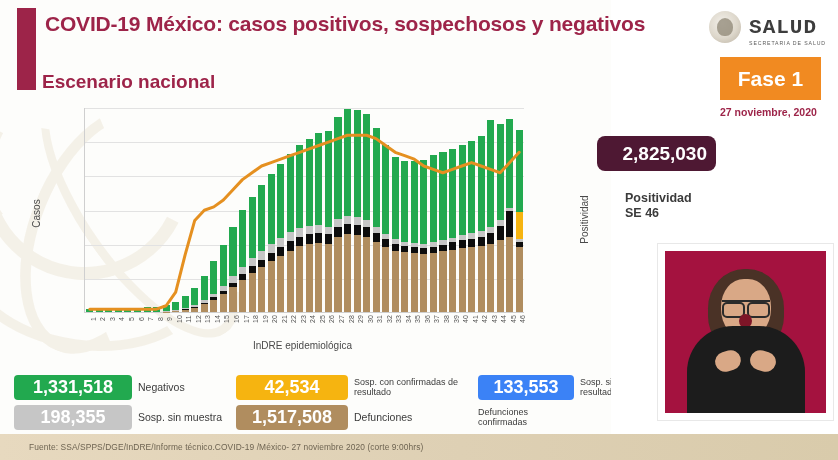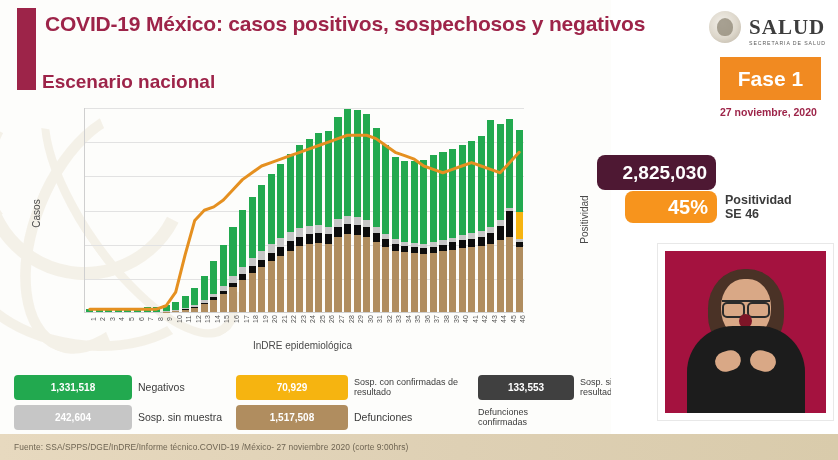--- a/index.html
+++ b/index.html
@@ -63,21 +63,21 @@
     background: radial-gradient(circle at 42% 38%, #f3f0ea 0%, #ddd7cb 55%, #b9b0a0 100%);
     position: relative;
   }
   .eagle-seal:after {
     content: ""; position: absolute; left: 8px; top: 7px;
     width: 16px; height: 18px; border-radius: 50% 50% 45% 45%;
     background: #8d8574; opacity: .75;
   }
   .logo-text { line-height: 1; }
   .logo-main {
-    font-family: Liberation Serif, serif;
+    font-family: Liberation Mono, monospace;
     font-size: 21px; font-weight: bold; color: #3d3d3d; letter-spacing: 1px; margin-top: 9px;
   }
   .logo-sub {
     font-size: 5.2px; color: #5a5a5a; letter-spacing: .9px; margin-top: 3px;
   }
 
   
   .right-panel {
     position: absolute; left: 611px; top: 0; width: 227px; height: 460px;
     background: #ffffff;
@@ -88,21 +88,21 @@
     display: flex; align-items: center; justify-content: center;
     color: #fff; font-size: 21px; font-weight: bold;
   }
   .fecha {
     position: absolute; left: 109px; top: 106px;
     font-size: 10.5px; font-weight: bold; color: #9d2449;
   }
   .stat-row {
     position: absolute; display: flex; align-items: center; gap: 8px;
   }
-  .stat-row.s1 { left: -14px; top: 155px; flex-direction: column; }
+  .stat-row.s1 { left: -14px; top: 136px; flex-direction: column; }
   .stat-row.s2 { left: 14px; top: 191px; }
   .pill {
     border-radius: 8px; color: #fff; font-weight: bold;
     display: flex; align-items: center; justify-content: flex-end;
     padding-right: 9px;
   }
   .pill-dark { width: 119px; height: 35px; background: #4e1833; font-size: 19px; }
   .pill-orange { width: 92px; height: 32px; background: #f7941d; font-size: 20px; }
   .stat-label {
     font-size: 12.5px; font-weight: bold; color: #3b3b3b; line-height: 1.16;
@@ -193,31 +193,31 @@
   
   .legend {
     position: absolute; left: 14px; top: 374px; width: 592px;
     display: grid;
     grid-template-columns: 118px 92px 112px 118px 96px 96px;
     grid-template-rows: 26px 26px;
     gap: 4px 6px; align-items: center;
   }
   .lg-pill {
     height: 25px; border-radius: 4px; color: #fff;
-    font-size: 10px; font-weight: bold;
+    font-size: 18px; font-weight: bold;
     display: flex; align-items: center; justify-content: center;
   }
   .lg-text { font-size: 10.5px; color: #3b3b3b; line-height: 1.15; }
   .lg-text.sm { font-size: 9px; }
 
   
   .footer {
     position: absolute; left: 0; bottom: 0; width: 838px; height: 26px;
     background: linear-gradient(90deg, #e7d9bf 0%, #ded0b4 55%, #d9cbab 100%);
-    display: flex; align-items: center;
+    display: flex; align-items: center; padding-left: 15px;
   }
   .footer span {
     font-size: 8.4px; color: #6e6452; padding-left: 14px; letter-spacing: .1px;
   }
 </style>
 </head>
 <body>
 
 <div class="slide">
   <div class="watermark">
@@ -655,41 +655,40 @@
       </div>
     <svg class="line-svg" id="line-layer" viewBox="0 0 440 205" preserveAspectRatio="none">
         <polyline points="4.8,201.6 14.3,201.6 23.9,201.6 33.5,201.6 43.0,201.6 52.6,201.6 62.2,201.6 71.7,201.6 81.3,198.2 90.9,184.5 100.4,146.9 110.0,112.7 119.6,102.5 129.1,99.1 138.7,92.2 148.3,82.0 157.8,71.8 167.4,64.9 177.0,58.1 186.5,54.7 196.1,51.3 205.7,47.8 215.2,44.4 224.8,41.0 234.3,37.6 243.9,34.2 253.5,30.7 263.0,27.3 272.6,27.3 282.2,27.3 291.7,30.7 301.3,37.6 310.9,44.4 320.4,47.8 330.0,51.3 339.6,58.1 349.1,61.5 358.7,64.9 368.3,61.5 377.8,58.1 387.4,54.7 397.0,58.1 406.5,61.5 416.1,64.9 425.7,54.7 435.2,44.4" fill="none" stroke="#e59020" stroke-width="3" stroke-linejoin="round" stroke-linecap="round" vector-effect="non-scaling-stroke"></polyline>
       </svg>
   </div>
 </div>
 
 <div class="legend" id="legend">
     <div class="lg-pill" style="background: rgb(34, 169, 79);">1,331,518</div>
     <div class="lg-text">Negativos</div>
-    <div class="lg-pill" style="background: rgb(246, 180, 16);">70,929</div>
+    <div class="lg-pill" style="background: rgb(246, 180, 16);">42,534</div>
     <div class="lg-text sm">Sosp. con confirmadas de resultado</div>
-    <div class="lg-pill" style="background: #404040;">133,553</div>
+    <div class="lg-pill" style="background: #3b82f6;">133,553</div>
     <div class="lg-text sm">Sosp. sin posibilidad de resultado</div>
-    <div class="lg-pill" style="background: rgb(198, 198, 198);">242,604</div>
+    <div class="lg-pill" style="background: rgb(198, 198, 198);">198,355</div>
     <div class="lg-text">Sosp. sin muestra</div>
     <div class="lg-pill" style="background: rgb(176, 141, 95);">1,517,508</div>
     <div class="lg-text">Defunciones</div>
     <div class="lg-text sm">Defunciones confirmadas</div>
   </div>
 
 <div class="right-panel">
   <div class="fase-box">Fase 1</div>
   <div class="fecha">27 noviembre, 2020</div>
 
   <div class="stat-row s1">
     <div class="pill pill-dark">2,825,030</div>
   </div>
 
   <div class="stat-row s2">
-    <div class="pill pill-orange">45%</div>
     <div class="stat-label">
       <div>Positividad</div>
       <div>SE 46</div>
     </div>
   </div>
 
   <div class="video-box">
     <div class="video-inner">
       <div class="p-hair"></div>
       <div class="p-face"></div>

